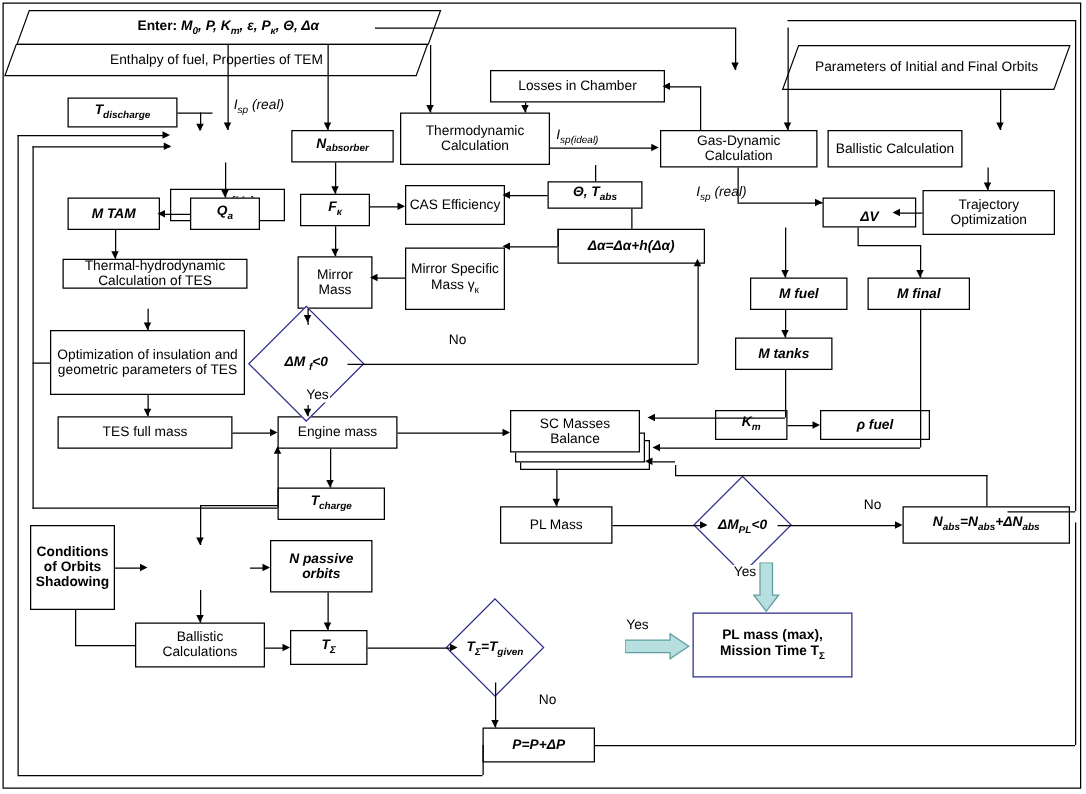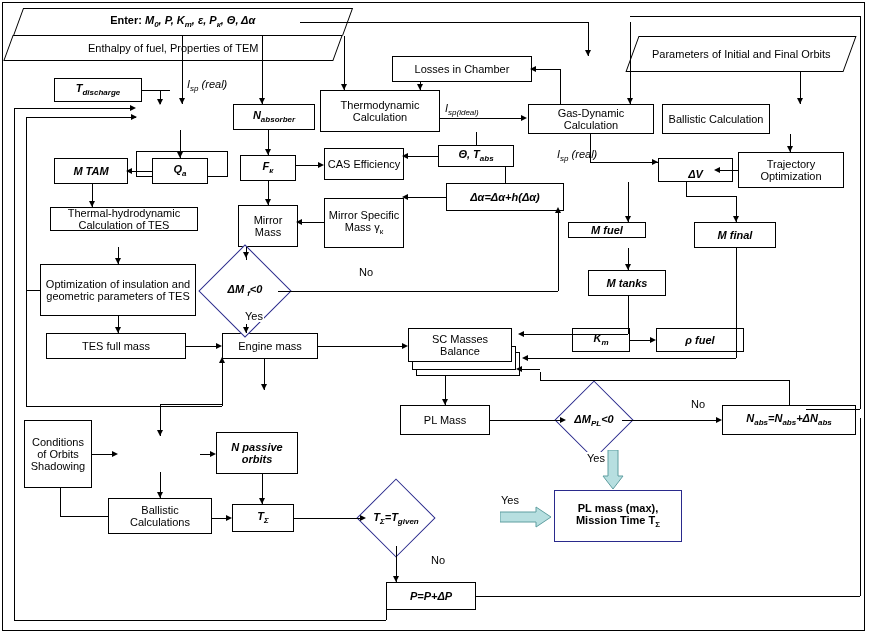--- a/index.html
+++ b/index.html
@@ -112,21 +112,21 @@
   </div>
 
   <div class="node" style="left:324px;top:198px;width:80px;height:50px;">
     <span>Mirror Specific Mass γ<sub>к</sub></span>
   </div>
 
   <div class="node" style="left:446px;top:183px;width:118px;height:28px;">
     <span class="bd it">Δα=Δα+h(Δα)</span>
   </div>
 
-  <div class="node" style="left:568px;top:222px;width:78px;height:16px;">
+  <div class="node" style="left:600px;top:222px;width:78px;height:26px;">
     <span class="bd"><span class="it">M fuel</span></span>
   </div>
 
   <div class="node" style="left:694px;top:222px;width:82px;height:26px;">
     <span class="bd"><span class="it">M final</span></span>
   </div>
 
   <div class="node" style="left:40px;top:264px;width:156px;height:52px;">
     <span>Optimization of insulation and geometric parameters of TES</span>
   </div>
@@ -150,30 +150,33 @@
   </div>
 
   <div class="node" style="left:572px;top:328px;width:58px;height:24px;">
     <span class="bd it">K<sub>m</sub></span>
   </div>
 
   <div class="node" style="left:656px;top:328px;width:88px;height:24px;">
     <span class="bd"><span class="it">ρ fuel</span></span>
   </div>
 
+  <div class="node" style="left:222px;top:390px;width:86px;height:26px;">
+    <span class="bd"><span class="it">T<sub>charge</sub></span></span>
+  </div>
 
   <div class="node" style="left:722px;top:405px;width:134px;height:30px;">
     <span class="bd it">N<sub>abs</sub>=N<sub>abs</sub>+ΔN<sub>abs</sub></span>
   </div>
 
   <div class="node" style="left:400px;top:405px;width:90px;height:30px;">
     <span>PL Mass</span>
   </div>
 
-  <div class="node" style="left:24px;top:420px;width:68px;height:68px;">
+  <div class="node" style="left:24px;top:420px;width:68px;height:68px;font-weight:bold;">
     <span>Conditions of Orbits Shadowing</span>
   </div>
 
 
   <div class="node" style="left:216px;top:432px;width:82px;height:42px;">
     <span class="bd"><span class="it">N passive orbits</span></span>
   </div>
 
   <div class="node" style="left:108px;top:498px;width:104px;height:36px;">
     <span>Ballistic Calculations</span>

